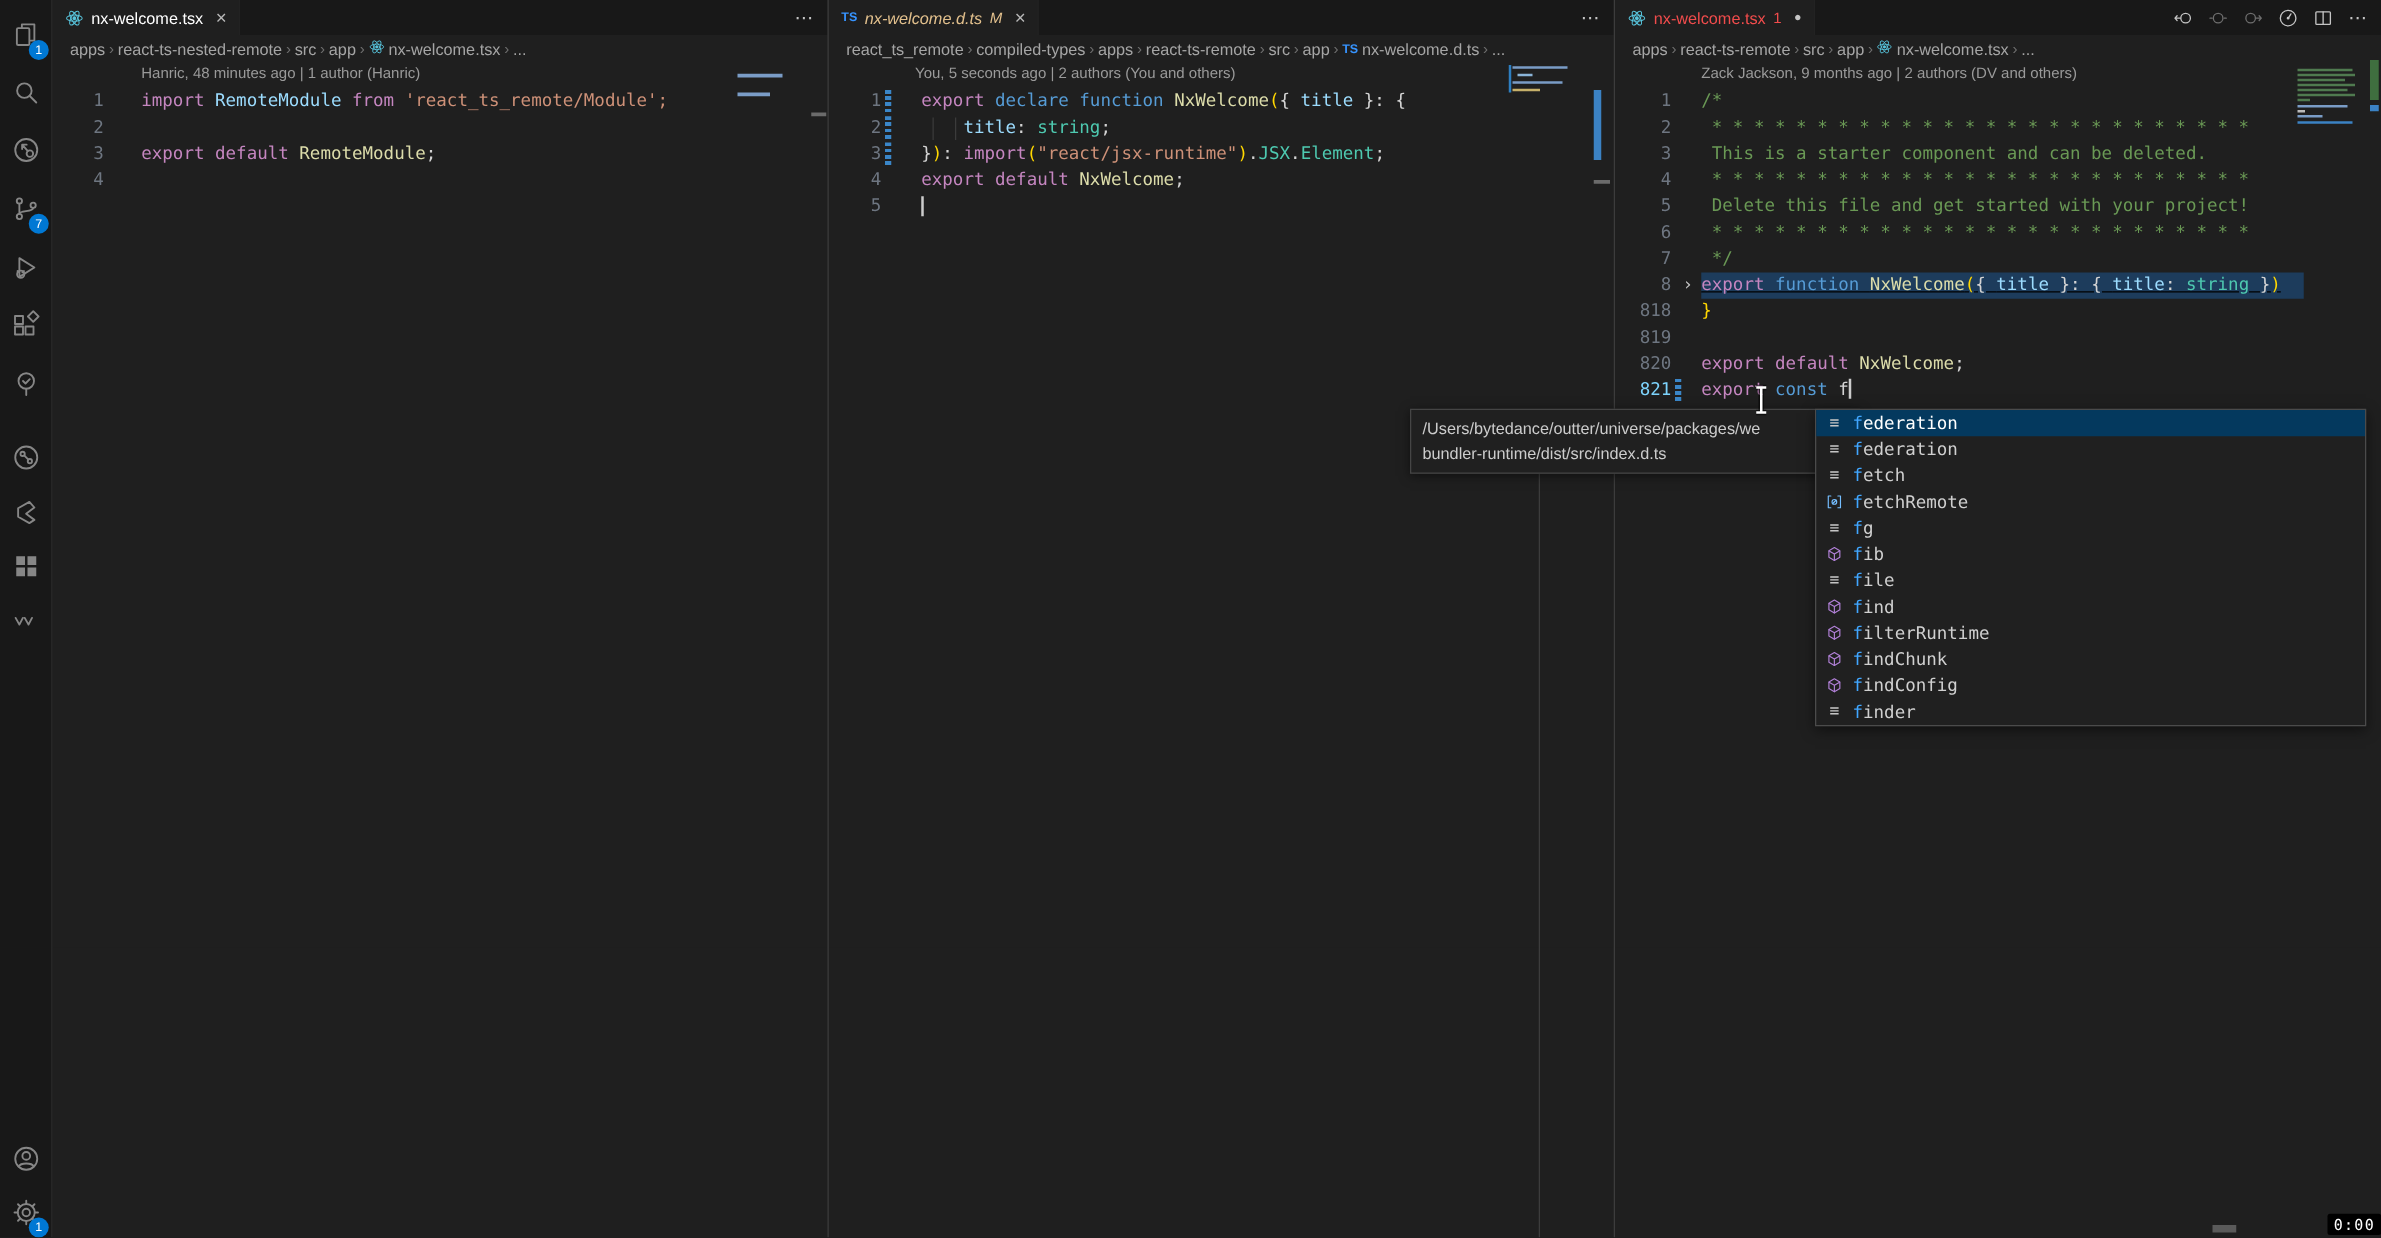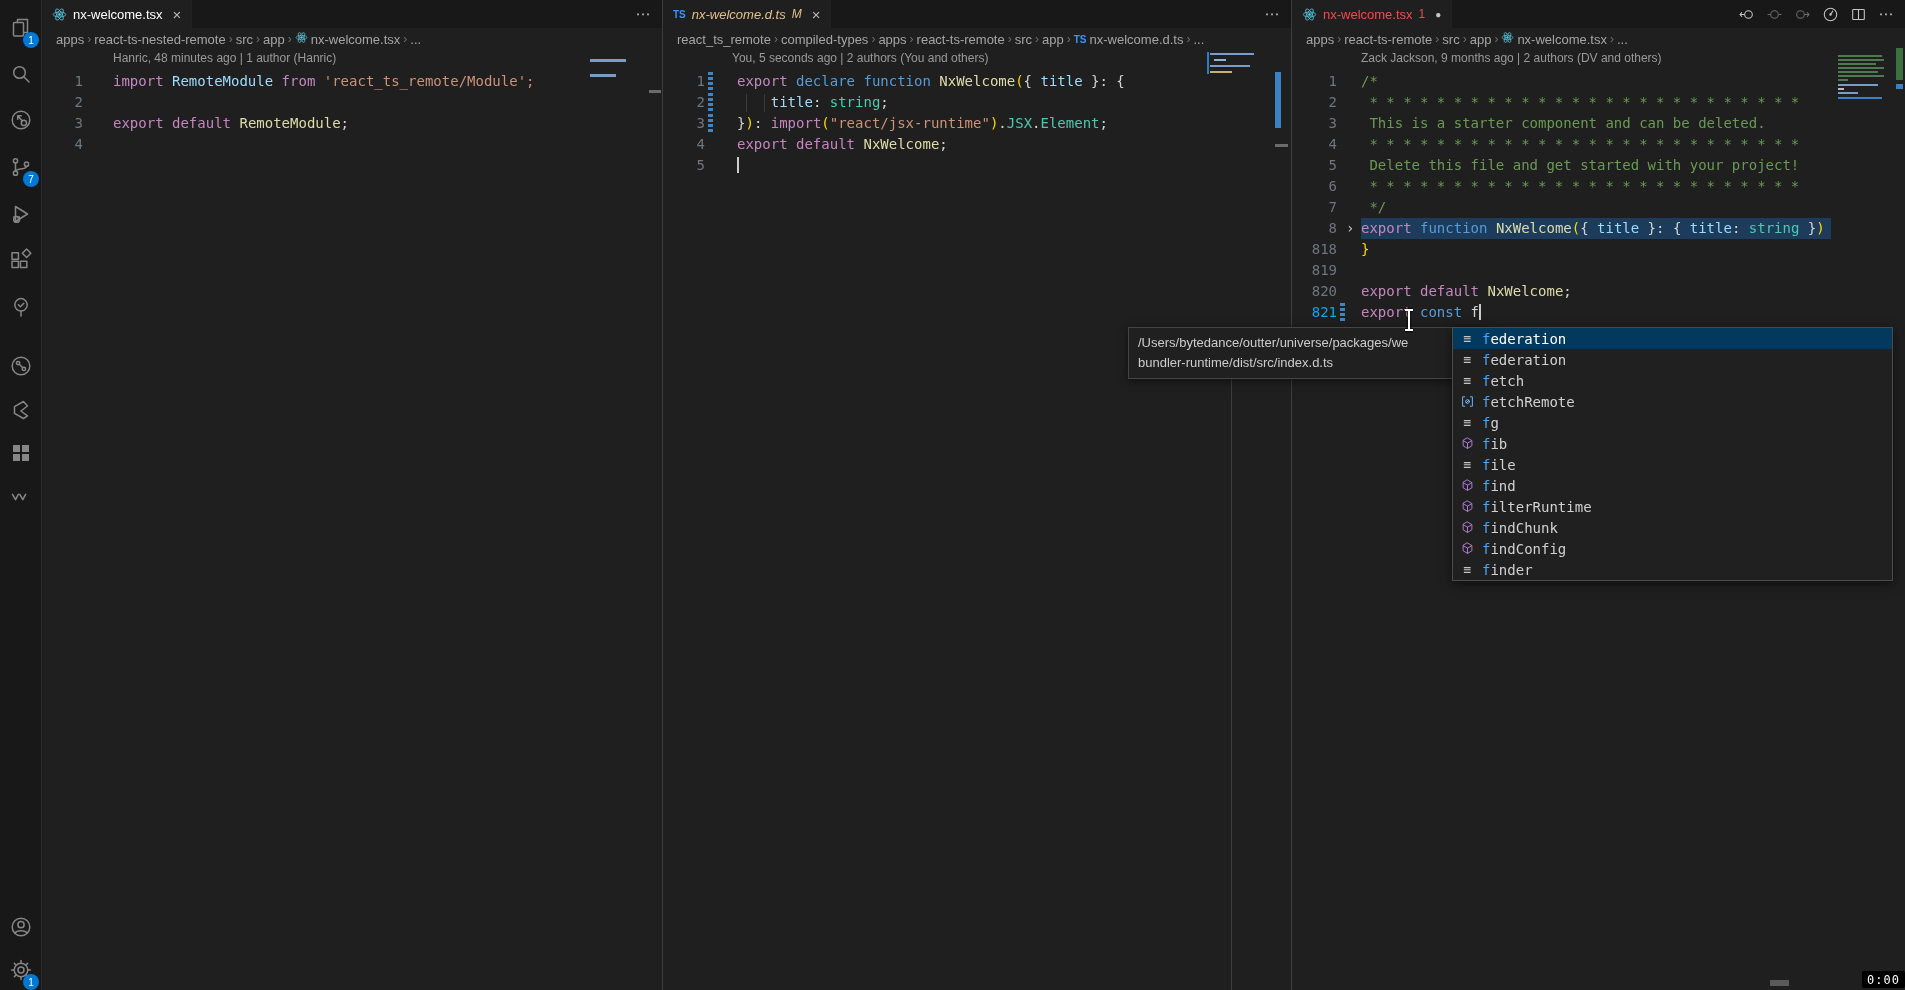--- a/index.html
+++ b/index.html
@@ -46,23 +46,23 @@
   .bc-react svg { width:13px; height:13px; }
   .bc-ts { color:#3794ff; font-weight:bold; font-size:10px; }
 
   .codelens { position:absolute; top:51px; height:19px; font-size:12px; color:#9a9a9a;
               cursor:pointer; white-space:pre; }
 
   .code { position:absolute; top:71px; left:0; right:0; font-family:"DejaVu Sans Mono",monospace;
           font-size:14px; line-height:21px; }
   .line { position:relative; height:21px; white-space:pre; }
   .num  { position:absolute; left:0; top:0; text-align:right; color:#6e7681; }
-  .num.active { color:#0ea5e9;text-align:right; }
+  .num.active { color:#7dd3fc;text-align:right; }
   .ctext { position:absolute; top:0; }
-  .ctext.hl { background:#1d3c5c; padding-right:6px; }
+  .ctext.hl { background:#1d3c5c; padding-right:18px;text-decoration:underline; }
   .fold { position:absolute; top:0; color:#c5c5c5; font-size:14px; }
   .modbar { position:absolute; top:1px; width:5px; height:19px;
             background:repeating-linear-gradient(180deg,#3a86c8 0 3px,rgba(0,0,0,0) 3px 5px); }
   .caret { display:inline-block; width:2px; height:16px; background:#cccccc;
            vertical-align:-3px; }
   .caret.abs { position:absolute; }
 
   .tok-kw{color:#c586c0}.tok-kwb{color:#569cd6}.tok-fn{color:#dcdcaa}.tok-var{color:#9cdcfe}
   .tok-str{color:#ce9178}.tok-type{color:#4ec9b0}.tok-punc{color:#d4d4d4}.tok-gold{color:#ffd700}
   .tok-cm{color:#6a9955}

